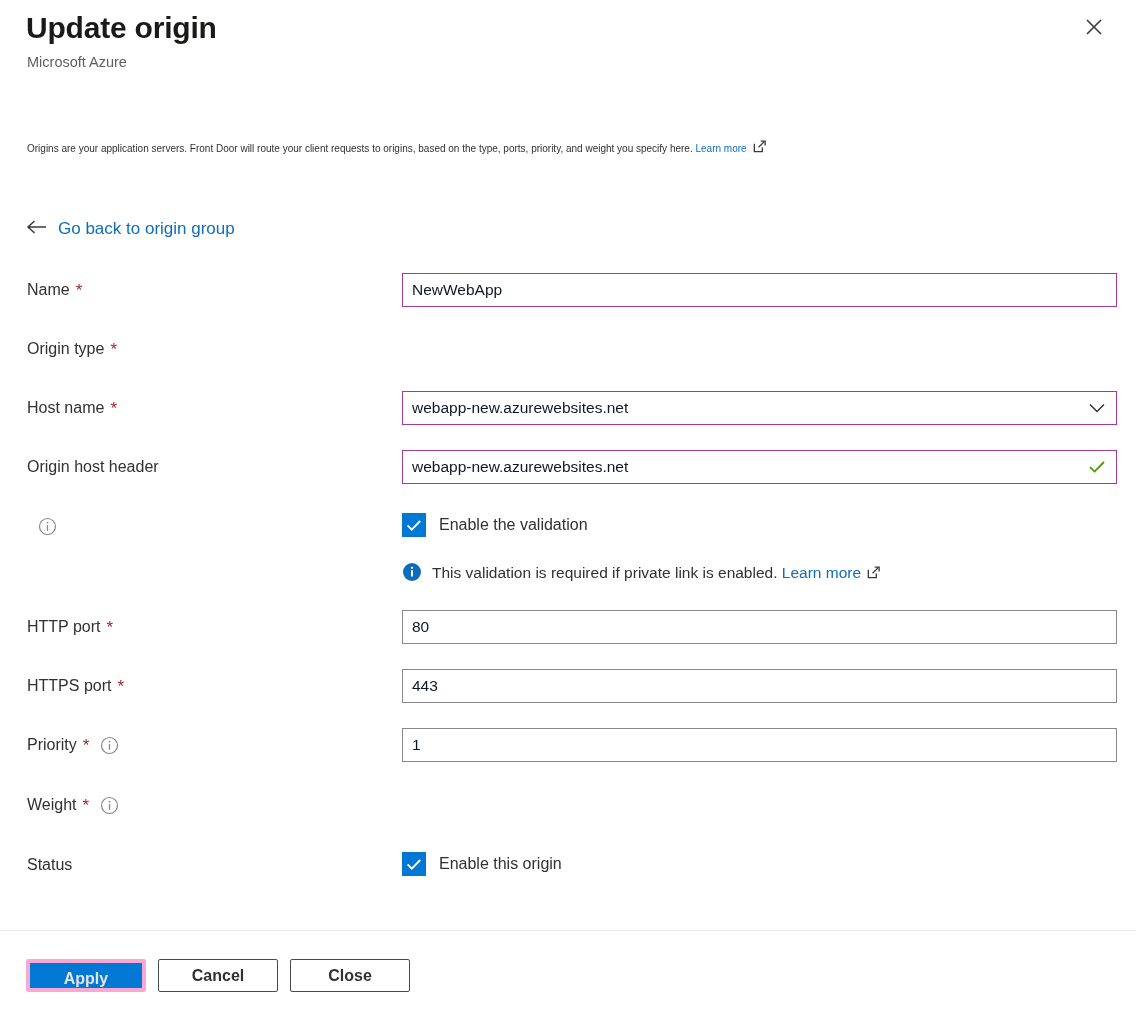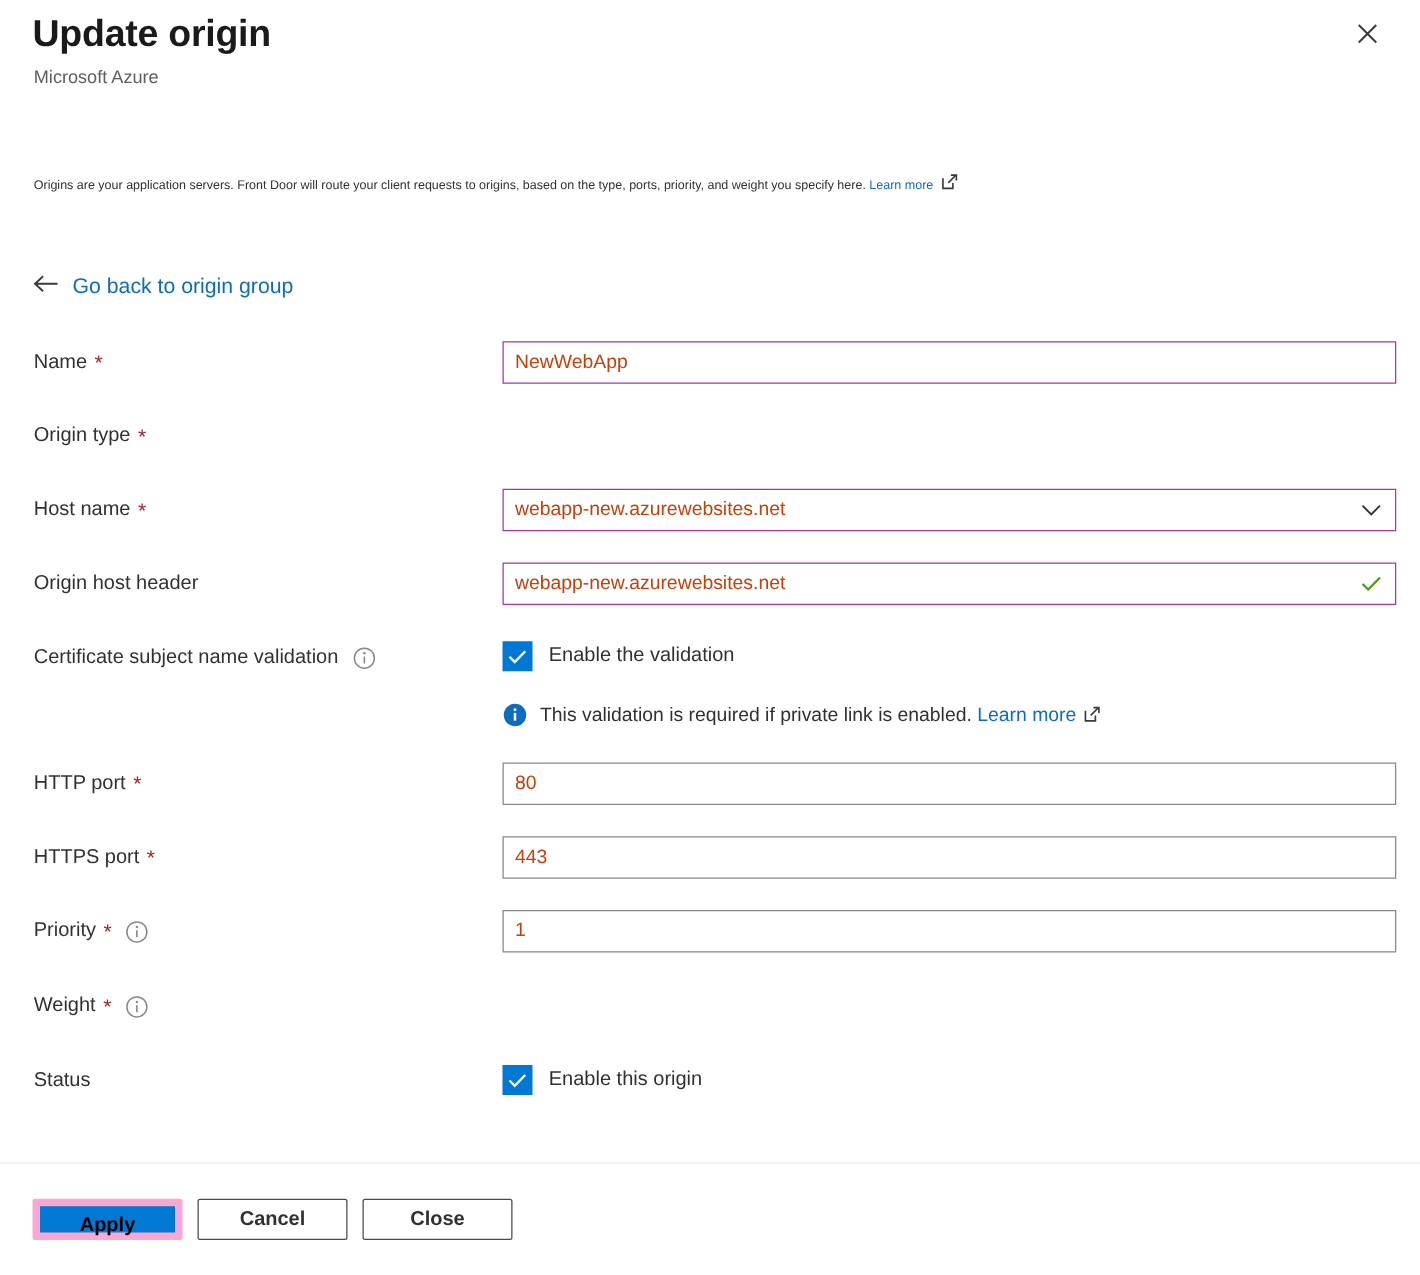--- a/index.html
+++ b/index.html
@@ -61,21 +61,21 @@
   .field {
     position: absolute; left: 402px; top: 0;
     width: 715px; height: 34px;
     background: #fff;
     border: 1px solid #8a8886;
     display: flex; align-items: center;
   }
   .field.accent { border-color: #a4389d; }
   .field-value {
     flex: 1 1 auto; padding: 0 9px;
-    font-size: 15.5px; color: #c2410c; line-height: 32px;
+    font-size: 15.5px; color: #0f172a; line-height: 32px;
     white-space: nowrap; overflow: hidden; text-overflow: ellipsis;
   }
   .field-affix { flex: 0 0 auto; padding-right: 10px; display: flex; align-items: center; }
 
   
   .check-row { position: absolute; left: 402px; display: flex; align-items: center; gap: 13px; cursor: pointer; }
   .checkbox {
     width: 24px; height: 24px; background: #0078d4;
     display: flex; align-items: center; justify-content: center; flex: 0 0 auto;
   }
@@ -86,21 +86,21 @@
   .msg-text { font-size: 15.5px; color: #323130; line-height: 22px; white-space: nowrap; }
 
   
   .divider { position: absolute; left: 0; top: 930px; width: 1136px; height: 1px; background: #edebe9; }
   .footer { position: absolute; left: 26px; top: 959px; display: flex; gap: 12px; }
   .btn {
     height: 33px; min-width: 120px; padding: 0 16px;
     font-family: "Liberation Sans", sans-serif; font-size: 16px; font-weight: bold;
     cursor: pointer; border-radius: 2px; line-height: 31px; text-align: center;
   }
-  .btn-primary { background: #0078d4; border: 6px solid #f9a8d4; color: #000000; }
+  .btn-primary { background: #0078d4; border: 4px solid #f9a8d4; color: #e5e5e5; }
   .btn-default { background: #ffffff; border: 1px solid #4a4a48; color: #323130; }
 </style>
 </head>
 <body>
 
 <div class="panel">
 
   <div class="header">
     <div class="title">Update origin</div>
     <div class="subtitle">Microsoft Azure</div>
@@ -171,21 +171,20 @@
         <div class="field-affix">
           <svg width="18" height="14" viewBox="0 0 18 14">
               <path d="M2 7.2 L6.6 11.6 L16 2" stroke="#4e9a06" stroke-width="1.8" fill="none"></path>
             </svg>
         </div>
       </div>
     </div>
 
     <div class="row" style="top:509px">
       <div class="label">
-        <span>Certificate subject name validation</span>
         <span class="info-icon">
           <svg width="19" height="19" viewBox="0 0 19 19">
               <circle cx="9.5" cy="9.5" r="8" stroke="#8a8886" stroke-width="1.2" fill="none"></circle>
               <circle cx="9.5" cy="5.6" r="0.95" fill="#8a8886"></circle>
               <path d="M9.5 8.1 L9.5 13.8" stroke="#8a8886" stroke-width="1.3"></path>
             </svg>
         </span>
       </div>
       <div class="check-row" style="top:4px">
         <span class="checkbox">

